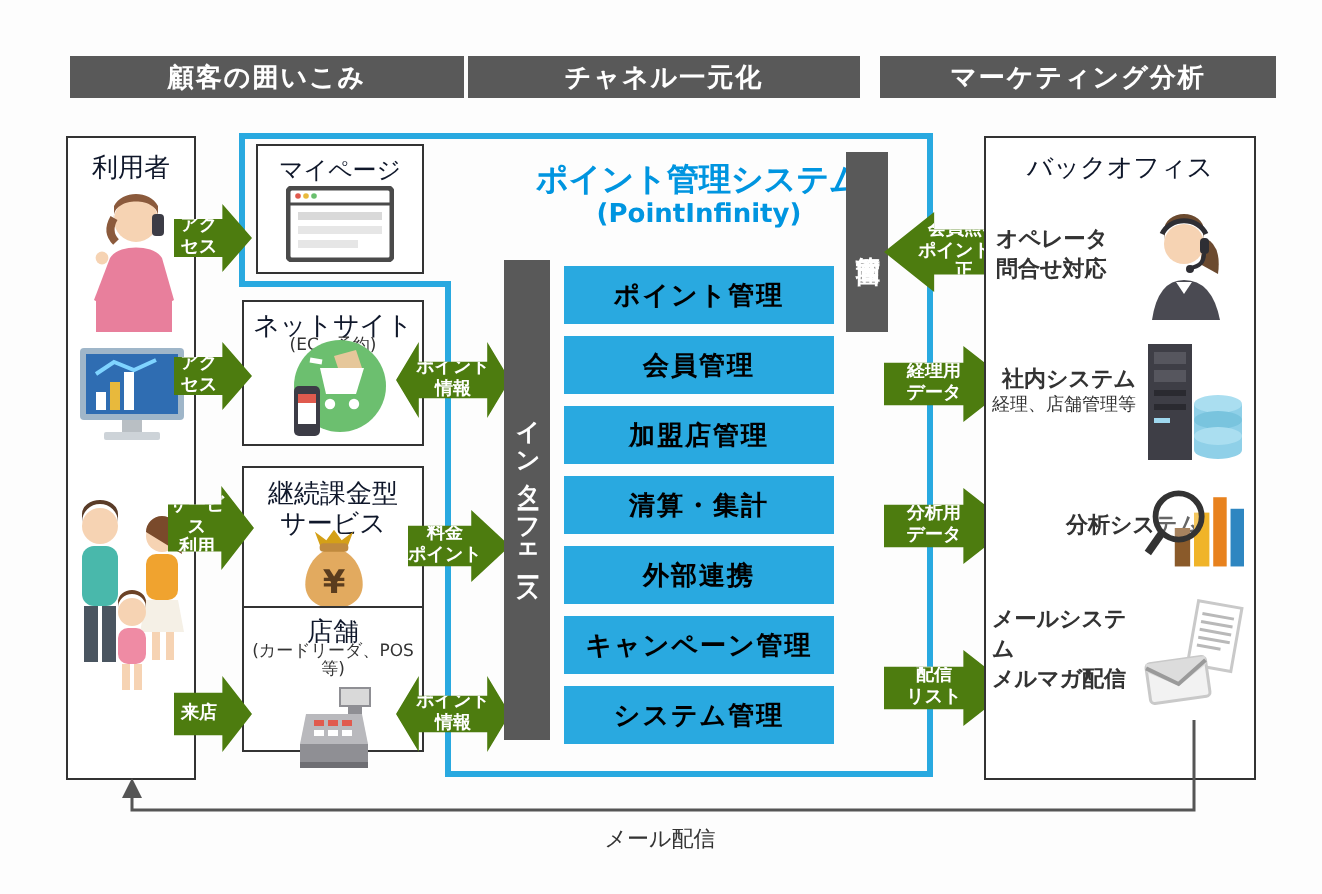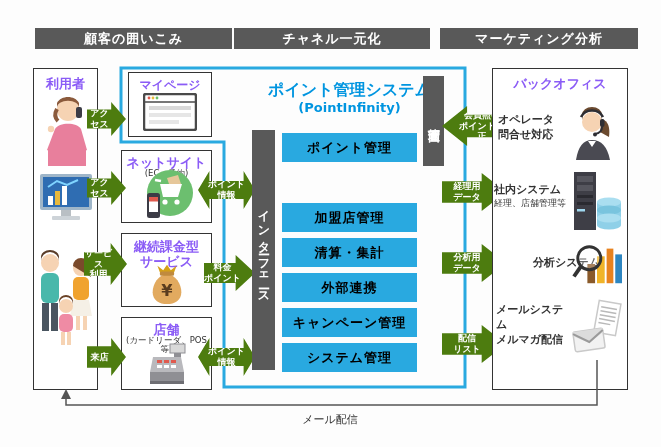--- a/index.html
+++ b/index.html
@@ -12,21 +12,21 @@
   .htab{
     position:absolute;top:28px;height:21px;background:#595959;color:#fff;
     font-size:13px;font-weight:bold;display:flex;align-items:center;justify-content:center;
     letter-spacing:1px;
   }
   
   .obox{
     position:absolute;background:#fff;border:1.5px solid #333;box-sizing:border-box;
   }
   .boxtitle{
-    position:absolute;left:0;right:0;text-align:center;font-size:13px;font-weight:700;color:#8b5cf6;
+    position:absolute;left:0;right:0;text-align:center;font-size:13px;font-weight:400;color:#0f172a;
   }
   .sub{font-size:8.5px;font-weight:normal;color:#333;display:block;line-height:1.1;}
   
   .vbar{
     position:absolute;background:#595959;color:#fff;display:flex;align-items:center;justify-content:center;
     writing-mode:vertical-rl;font-size:12px;font-weight:600;letter-spacing:2px;
   }
   
   .mod{
     position:absolute;left:282px;width:135px;height:29px;background:#29a9e0;color:#000000;
@@ -137,21 +137,21 @@
     <div class="boxtitle" style="top:4px;">継続課金型</div>
     <div class="boxtitle" style="top:19px;">サービス</div>
   </div>
   <svg class="abs" style="left:145px;top:262px;" width="44" height="44" viewBox="0 0 46 46">
     <path d="M23 13 C14 13 8 23 8 31.5 C8 40 15 44 23 44 C31 44 38 40 38 31.5 C38 23 32 13 23 13 Z" fill="#e2aa5f"></path>
     <path d="M16 12 L13 4 L19 8.5 L23 3 L27 8.5 L33 4 L30 12 Z" fill="#d4a017"></path>
     <rect x="15.5" y="10" width="15" height="4.5" rx="2" fill="#c08a3e"></rect>
     <text x="23" y="36" font-size="17" font-weight="bold" fill="#5a3c1e" text-anchor="middle">¥</text>
   </svg>
 
-  <div class="obox" style="left:121px;top:317px;width:91px;height:73px;">
+  <div class="obox" style="left:121px;top:303px;width:91px;height:73px;">
     <div class="boxtitle" style="top:3px;">店舗</div>
     <div class="boxtitle sub" style="top:18px;">(カードリーダ、POS等)</div>
   </div>
   <svg class="abs" style="left:144px;top:343px;" width="46" height="42" viewBox="0 0 46 42">
     <rect x="26" y="1" width="15" height="9" fill="#d9d9d9" stroke="#8f8f94" stroke-width="1"></rect>
     <rect x="30" y="10" width="7" height="4" fill="#8f8f94"></rect>
     <path d="M9 14 h28 l3 15 h-34 z" fill="#b9b9bd"></path>
     <rect x="13" y="17" width="5" height="3" fill="#e05a4e"></rect>
       <rect x="20" y="17" width="5" height="3" fill="#e05a4e"></rect>
       <rect x="27" y="17" width="5" height="3" fill="#e05a4e"></rect>
@@ -188,20 +188,21 @@
     <span>ポイント</span>
       <span>情報</span>
   </div>
 
   <div class="vbar" style="left:252px;top:130px;width:23px;height:240px;">インターフェース</div>
 
   <div class="systitle" style="left:262px;top:80px;width:175px;font-size:16px;">ポイント管理システム</div>
   <div class="systitle" style="left:262px;top:100px;width:175px;font-size:13px;">(PointInfinity)</div>
 
   <div class="mod" style="top:133px;">ポイント管理</div>
+  <div class="mod" style="top:168px;">会員管理</div>
   <div class="mod" style="top:203px;">加盟店管理</div>
   <div class="mod" style="top:238px;">清算・集計</div>
   <div class="mod" style="top:273px;">外部連携</div>
   <div class="mod" style="top:308px;">キャンペーン管理</div>
   <div class="mod" style="top:343px;">システム管理</div>
 
   <div class="vbar" style="left:423px;top:76px;width:21px;height:90px;letter-spacing:1px;">管理画面</div>
 
   <div class="arw ar-l" style="left:442px;top:106px;width:66px;height:40px;">
     <span>会員照会</span>
@@ -233,21 +234,21 @@
     <circle cx="22" cy="16" r="10" fill="#f6d3b3"></circle>
     <path d="M12 14 a10 10 0 0 1 20 0 l0 -5 a10 8 0 0 0 -20 0 z" fill="#6b4a2f"></path>
     <path d="M11 11 a12 11 0 0 1 22 0" fill="none" stroke="#2e2e34" stroke-width="2.5"></path>
     <rect x="30" y="13" width="4.5" height="8" rx="2" fill="#2e2e34"></rect>
     <path d="M32 21 q0 6 -7 7" fill="none" stroke="#2e2e34" stroke-width="2"></path>
     <circle cx="25" cy="28.5" r="2" fill="#2e2e34"></circle>
     <path d="M6 54 q3 -20 16 -20 q14 0 18 20 z" fill="#4a4a52"></path>
     <path d="M18 35 l4 6 4 -6 z" fill="#fff"></path>
   </svg>
 
-  <div class="abs" style="left:494px;top:183px;width:74px;text-align:left;">
+  <div class="abs" style="left:494px;top:183px;width:74px;text-align:right;">
     <div class="bo-line1">社内システム</div>
     <div class="bo-line2">経理、店舗管理等</div>
   </div>
   <svg class="abs" style="left:566px;top:170px;" width="58" height="66" viewBox="0 0 58 66">
     <rect x="8" y="2" width="22" height="58" fill="#3e3e46"></rect>
     <rect x="11" y="6" width="16" height="6" fill="#56565e"></rect>
     <rect x="11" y="15" width="16" height="6" fill="#56565e"></rect>
     <rect x="11" y="25" width="16" height="3" fill="#2a2a30"></rect>
     <rect x="11" y="32" width="16" height="3" fill="#2a2a30"></rect>
     <rect x="11" y="39" width="8" height="2.5" fill="#9fd8ef"></rect>

